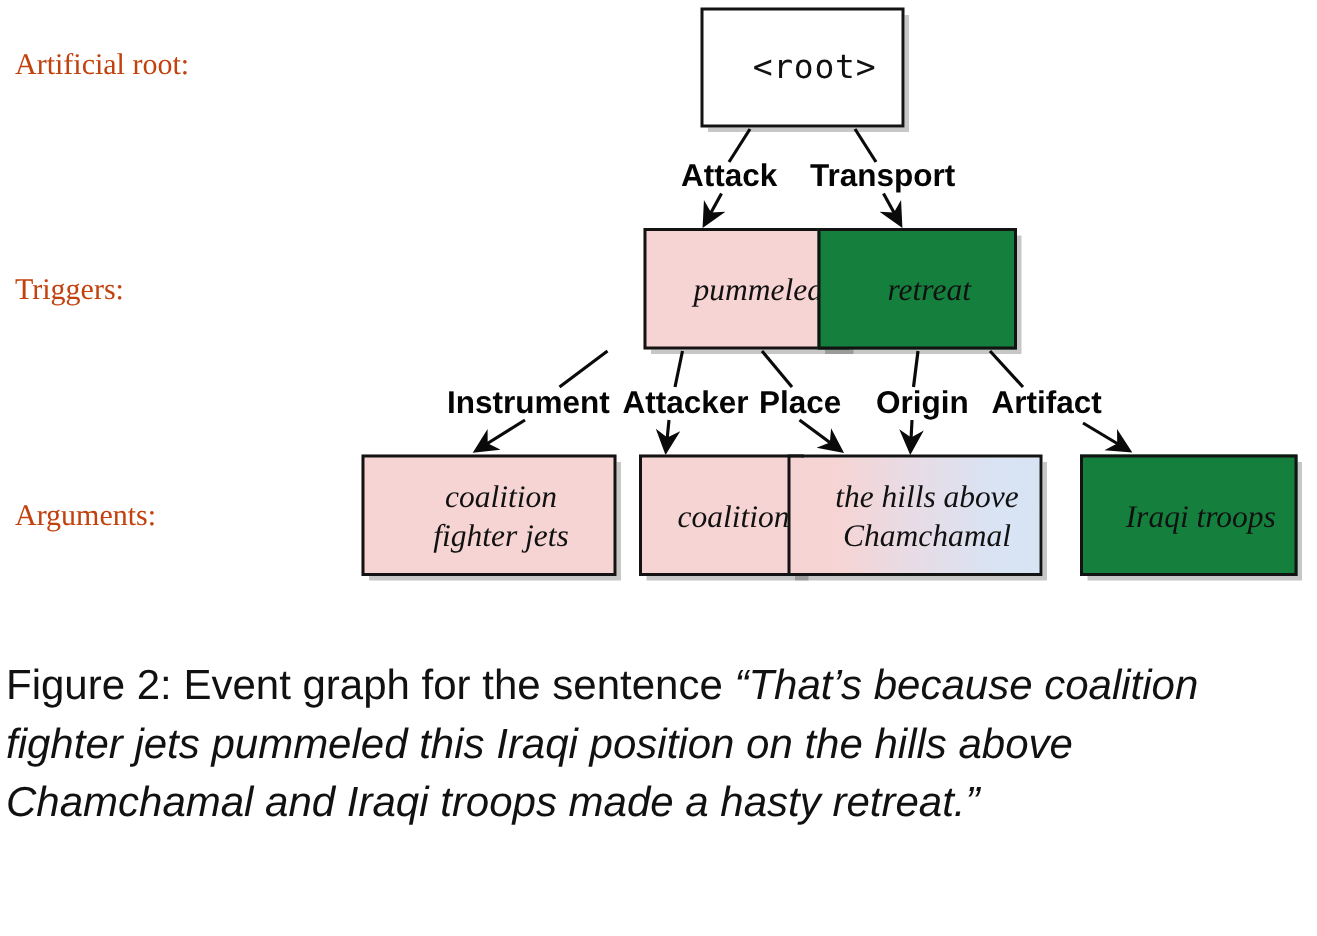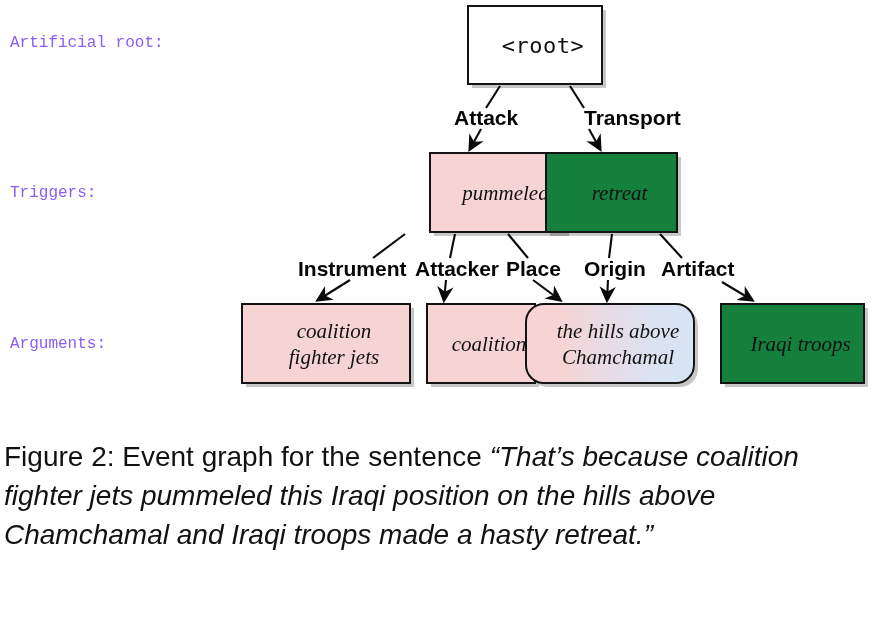--- a/index.html
+++ b/index.html
@@ -28,24 +28,24 @@
     position: absolute;
     left: 0; top: 0;
     width: 878px;
     height: 420px;
     pointer-events: none;
   }
 
   
   .row-label {
     position: absolute;
-    font-family: Liberation Mono, monospace;
-    font-size: 16px;
+    font-family: Liberation Serif, serif;
+    font-size: 20px;
     line-height: 20px;
-    color: #8b5cf6;
+    color: #c2410c;
     white-space: nowrap;
   }
 
   
   .node {
     position: absolute;
     box-sizing: border-box;
     border: 2.2px solid #131313;
     box-shadow: 4px 4px 0 -1px rgba(0,0,0,0.22);
     display: flex;
@@ -76,21 +76,21 @@
   .node.argument .node-text {
     font-family: "Liberation Serif", "DejaVu Serif", serif;
     font-style: italic;
     font-size: 21px;
     line-height: 26px;
     color: #111111;
   }
 
   .fill-pink { background: #f6d4d3; margin-left: 36px; }
   .fill-blue { background: #15803d; }
-  .fill-mix  { background: linear-gradient(to right, #f6d4d3 0%, #f6d4d3 18%, #e7dce6 50%, #d9e3f3 82%, #d7e4f4 100%); border-radius: 19px; }
+  .fill-mix  { background: linear-gradient(to right, #f6d4d3 0%, #f6d4d3 18%, #e7dce6 50%, #d9e3f3 82%, #d7e4f4 100%); }
 
   
   .edge-label {
     position: absolute;
     font-family: "Liberation Sans", "DejaVu Sans", sans-serif;
     font-weight: bold;
     font-size: 21px;
     line-height: 16px;
     color: #050505;
     white-space: nowrap;
@@ -185,21 +185,21 @@
       <span>Chamchamal</span>
     </span>
   </div>
 
   <div class="node argument fill-blue" style="left:720px; top:303px; width:145px; height:81px;align-items:center;">
     <span class="node-text">Iraqi troops</span>
   </div>
 
   <div class="edge-label" style="left:452px; top:110px;">Attack</div>
 
-  <div class="edge-label" style="left:538px; top:110px;margin-left:44px;">Transport</div>
+  <div class="edge-label" style="left:538px; top:110px;">Transport</div>
 
   <div class="edge-label" style="left:296px; top:261px;">Instrument</div>
 
   <div class="edge-label" style="left:413px; top:261px;">Attacker</div>
 
   <div class="edge-label" style="left:504px; top:261px;">Place</div>
 
   <div class="edge-label" style="left:582px; top:261px;text-align:right;">Origin</div>
 
   <div class="edge-label" style="left:659px; top:261px;">Artifact</div>

